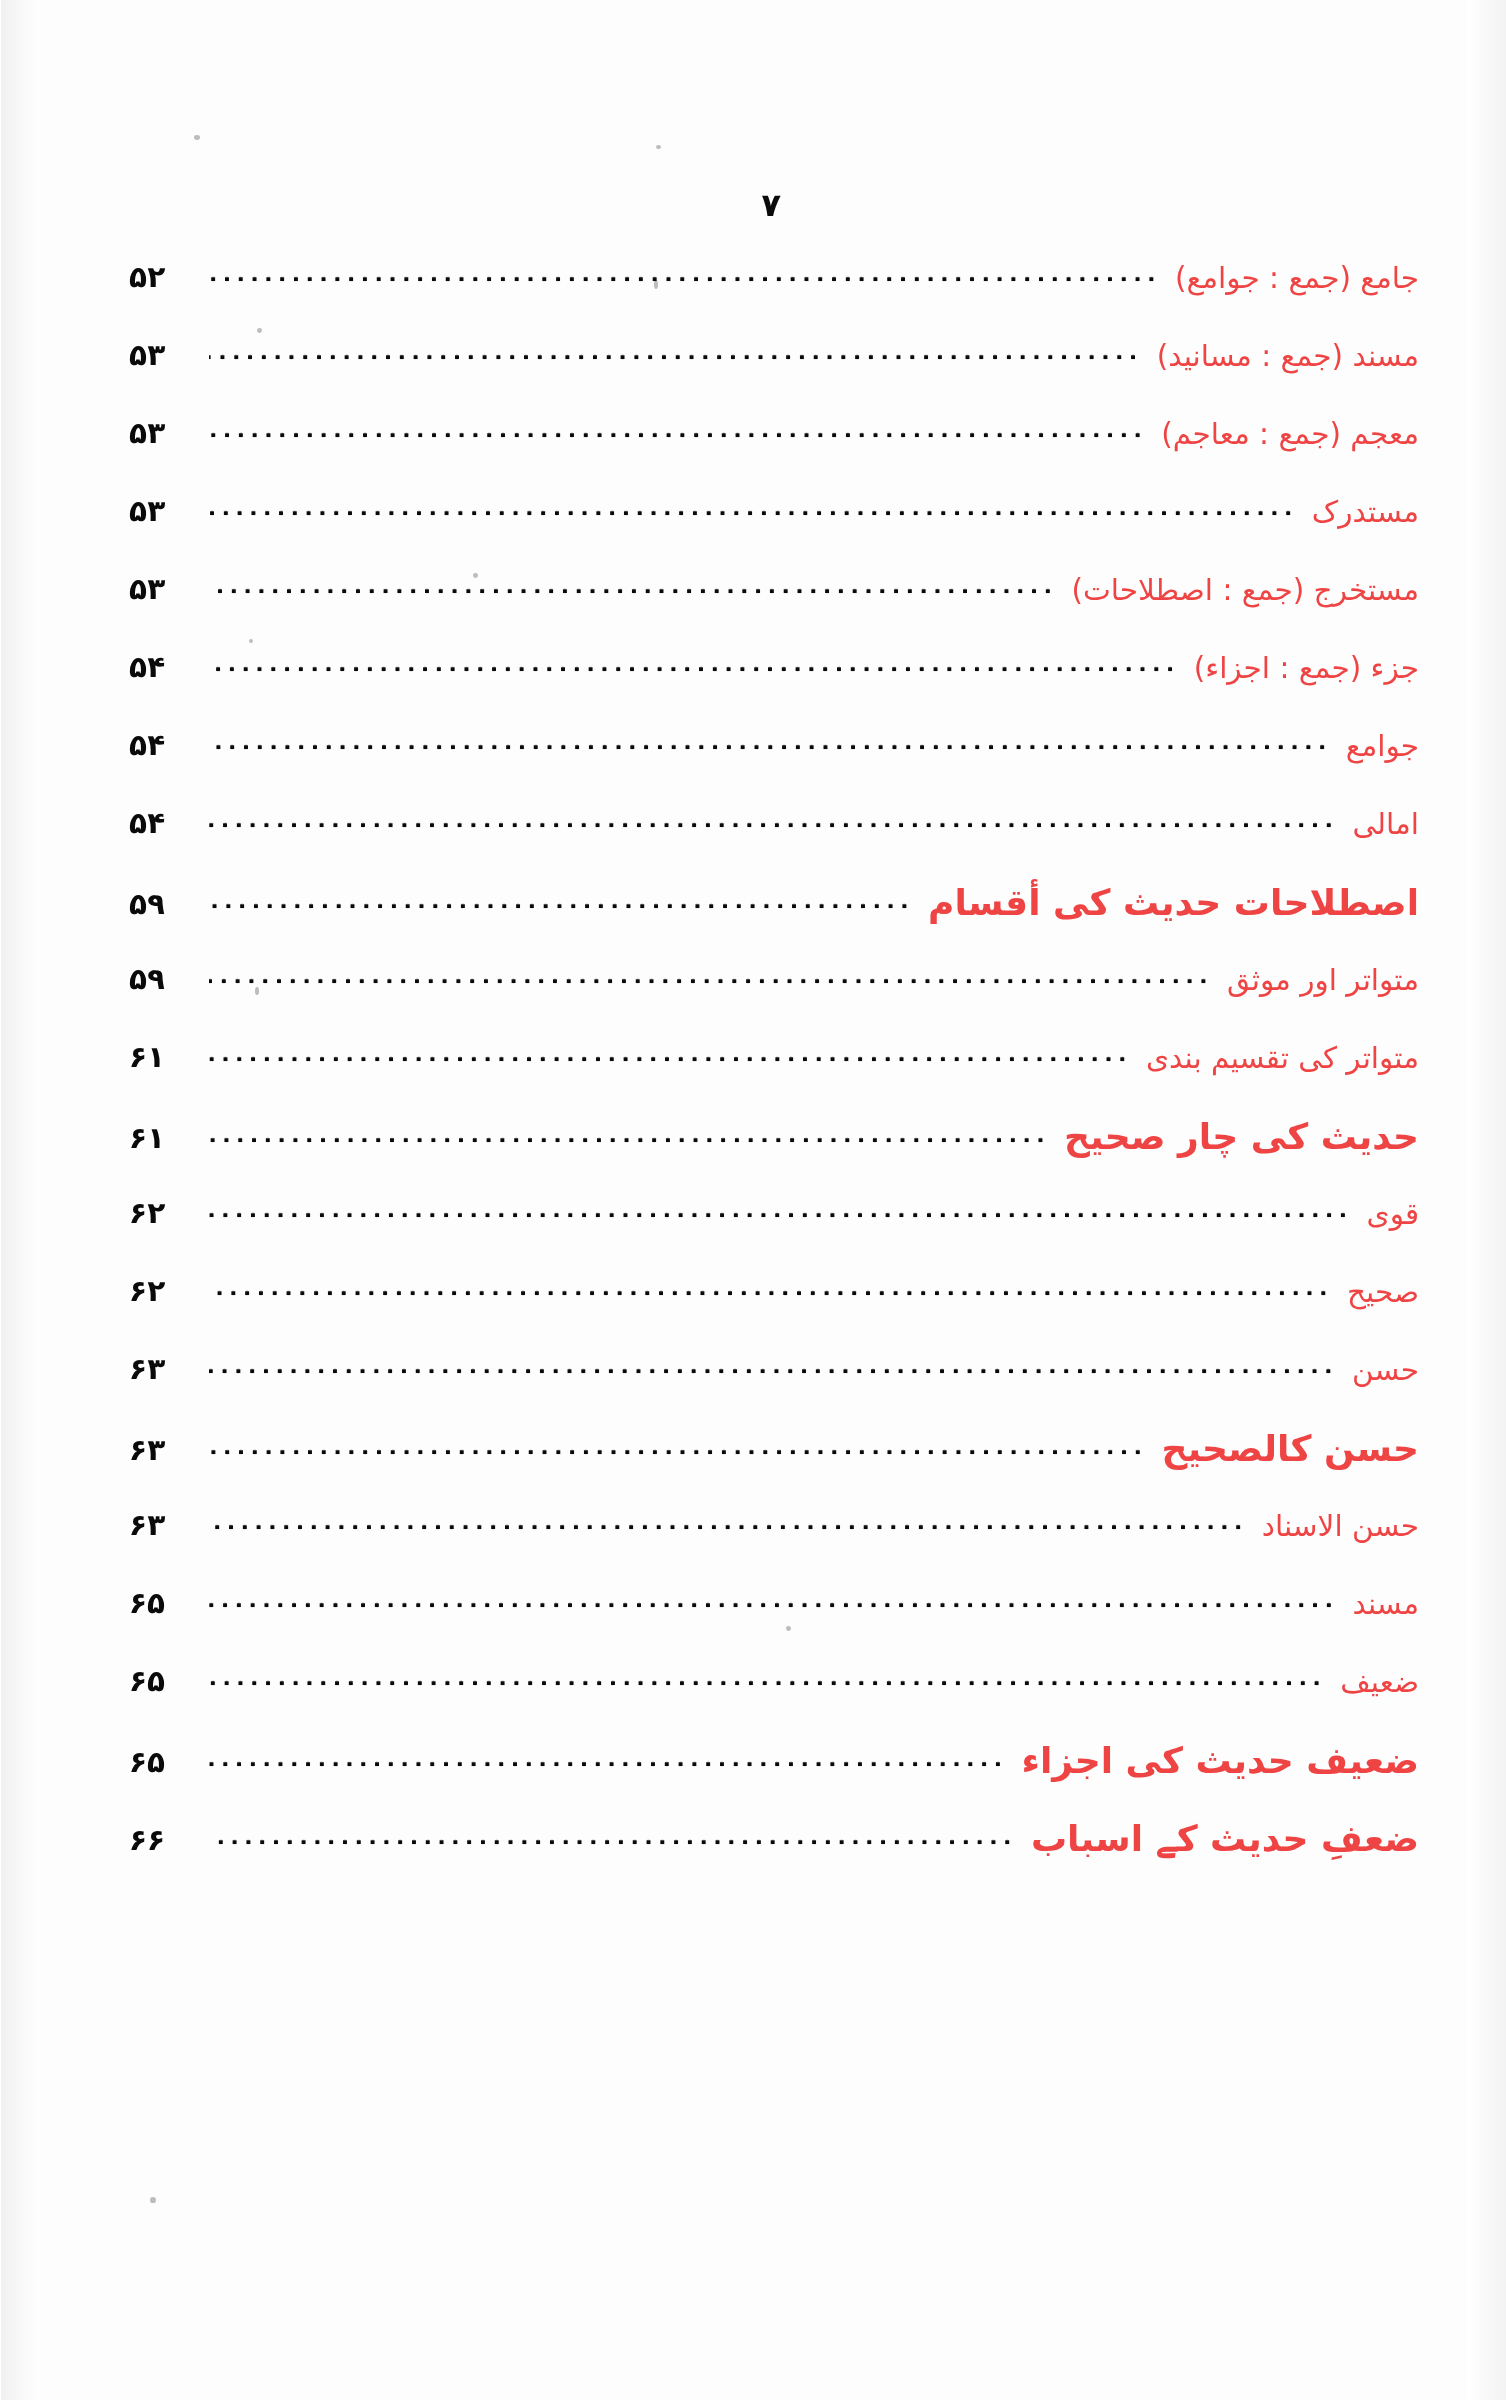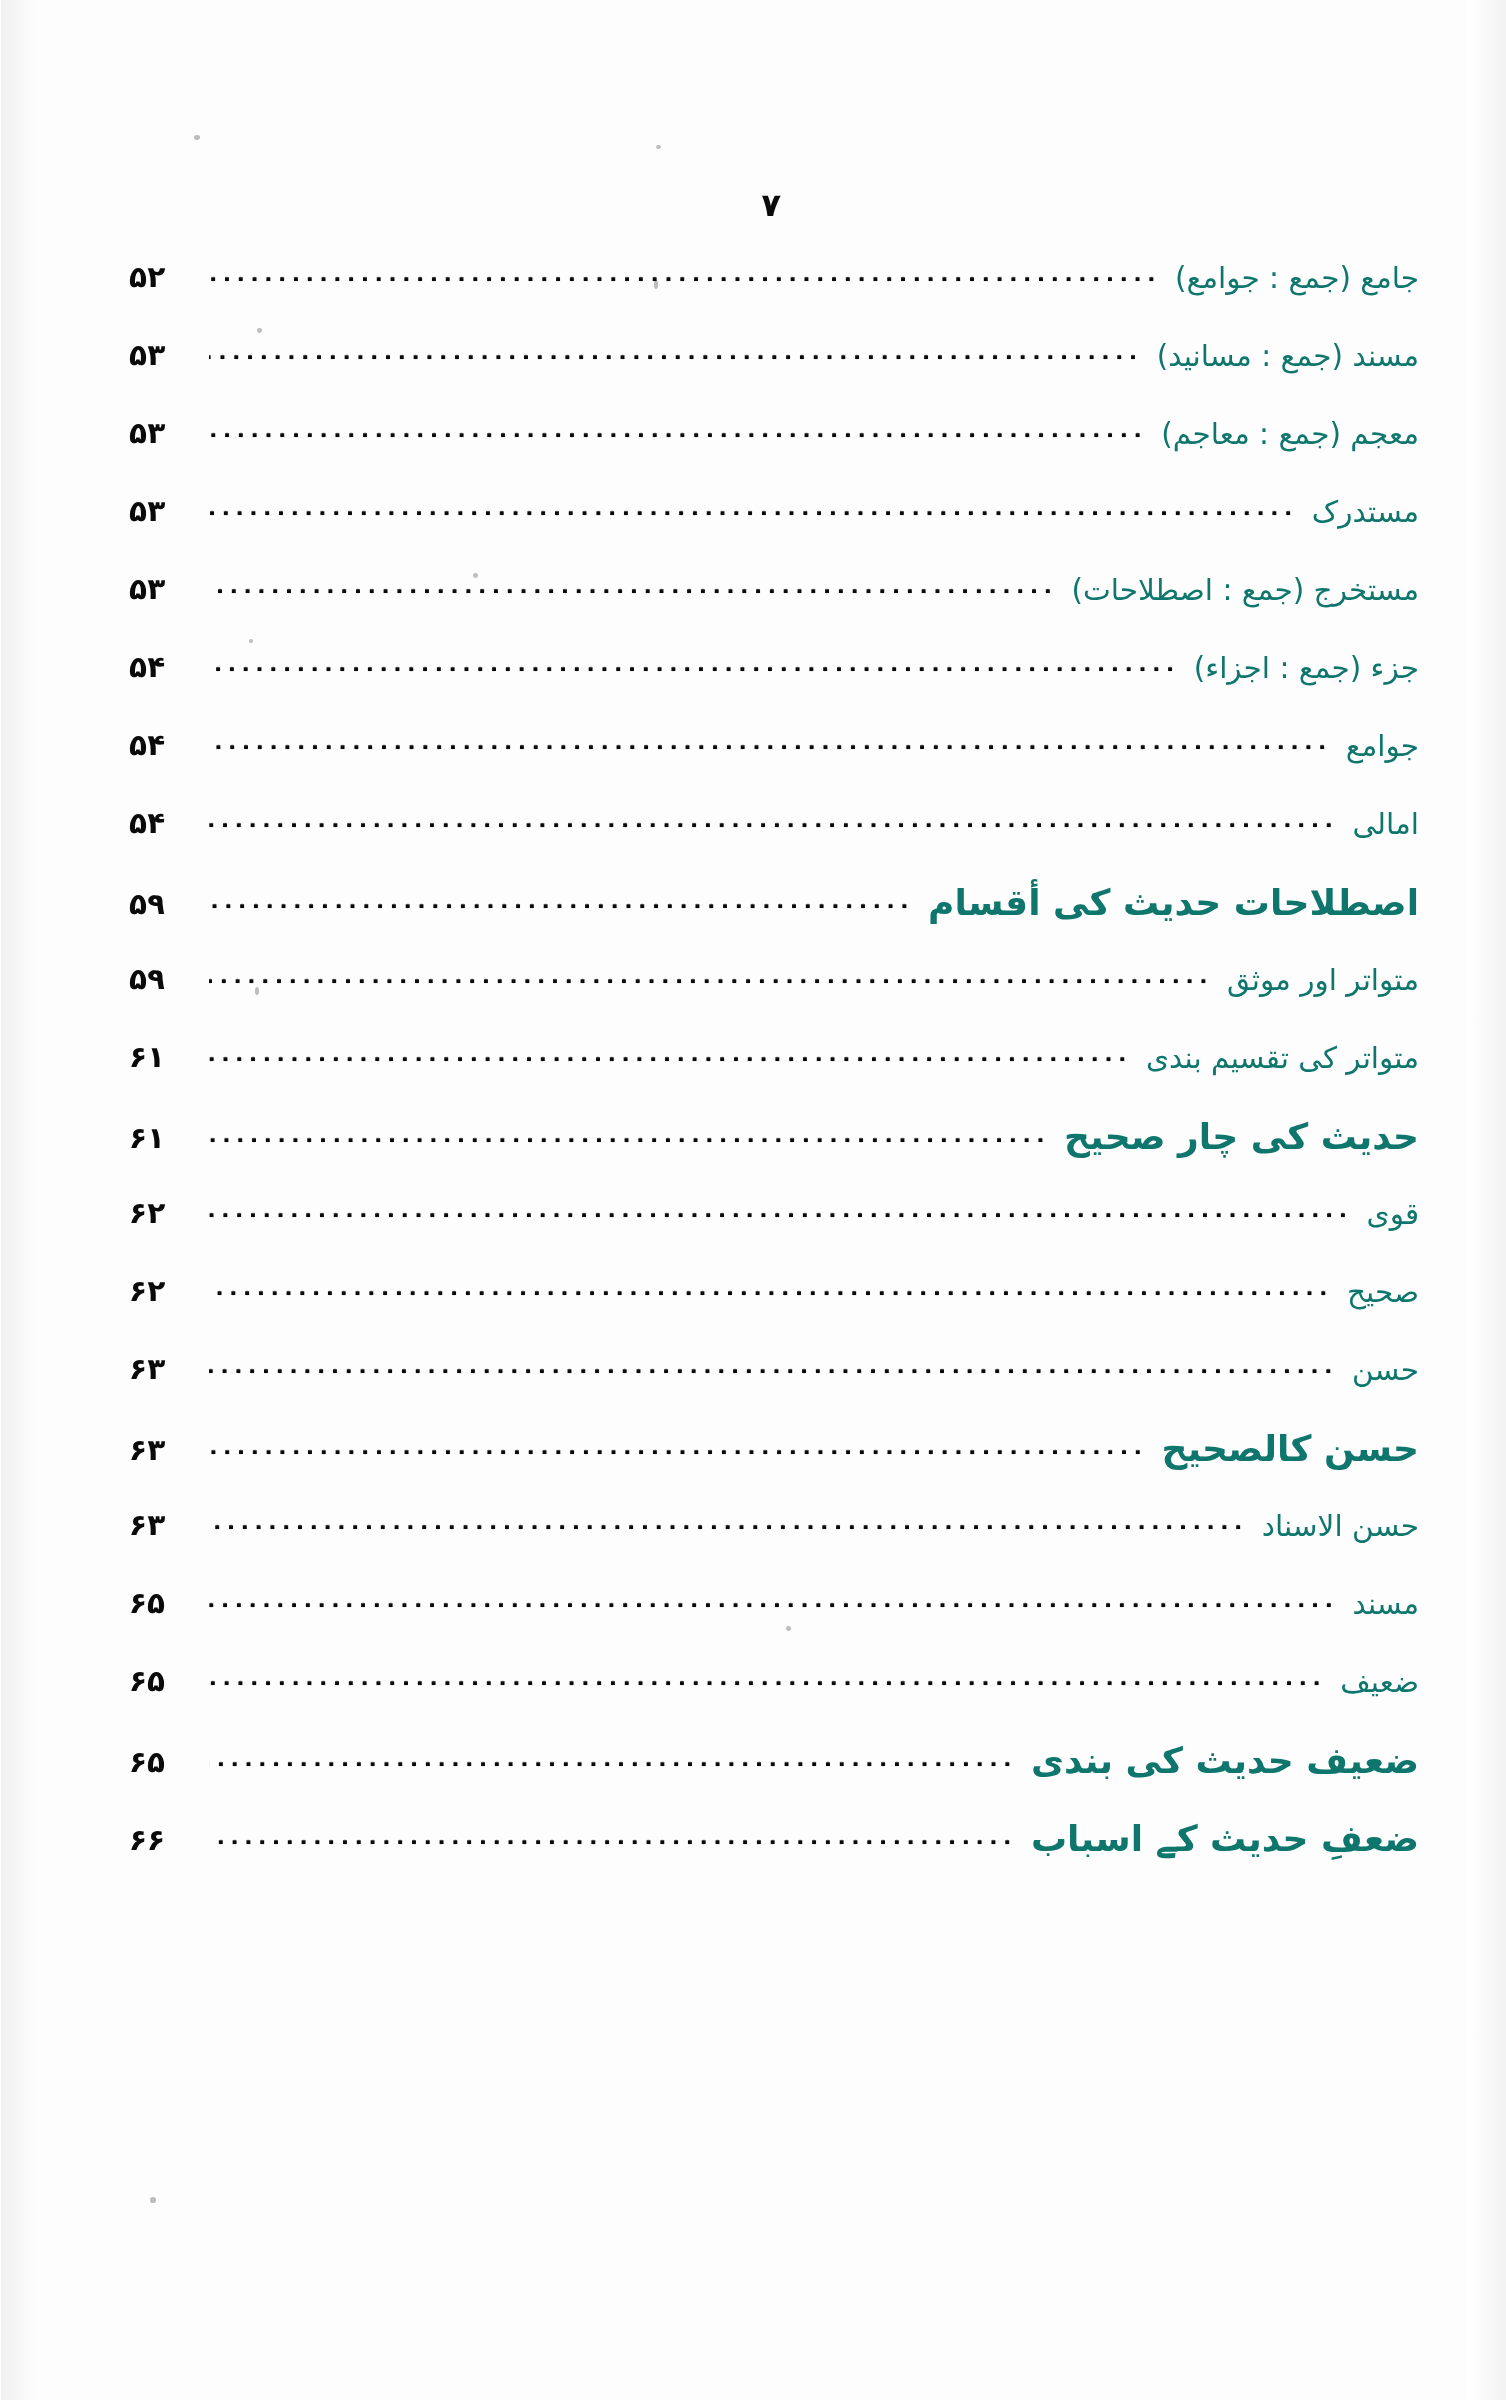--- a/index.html
+++ b/index.html
@@ -72,21 +72,21 @@
     direction: rtl;
     width: 100%;
   }
 
   .toc-title {
     flex: 0 0 auto;
     white-space: nowrap;
     font-family: "DejaVu Sans", "Liberation Sans", sans-serif;
     font-size: 29.5px;
     line-height: 1;
-    color: #0f766e;
+    color: #ef4444;
     padding-left: 11.4px;
     transform: translateY(-1.9px);
   }
   .toc-row.bold .toc-title {
     font-weight: 700;
     font-size: 36px;
   }
 
   
   .toc-dots {
@@ -242,21 +242,21 @@
         <span class="toc-title">مسند</span>
         <span class="toc-dots"></span>
         <span class="toc-page">۶۵</span>
       </div>
       <div class="toc-row">
         <span class="toc-title">ضعیف</span>
         <span class="toc-dots"></span>
         <span class="toc-page">۶۵</span>
       </div>
       <div class="toc-row bold">
-        <span class="toc-title">ضعیف حدیث کی بندی</span>
+        <span class="toc-title">ضعیف حدیث کی اجزاء</span>
         <span class="toc-dots"></span>
         <span class="toc-page">۶۵</span>
       </div>
       <div class="toc-row bold">
         <span class="toc-title">ضعفِ حدیث کے اسباب</span>
         <span class="toc-dots"></span>
         <span class="toc-page">۶۶</span>
       </div>
     </div>
 

